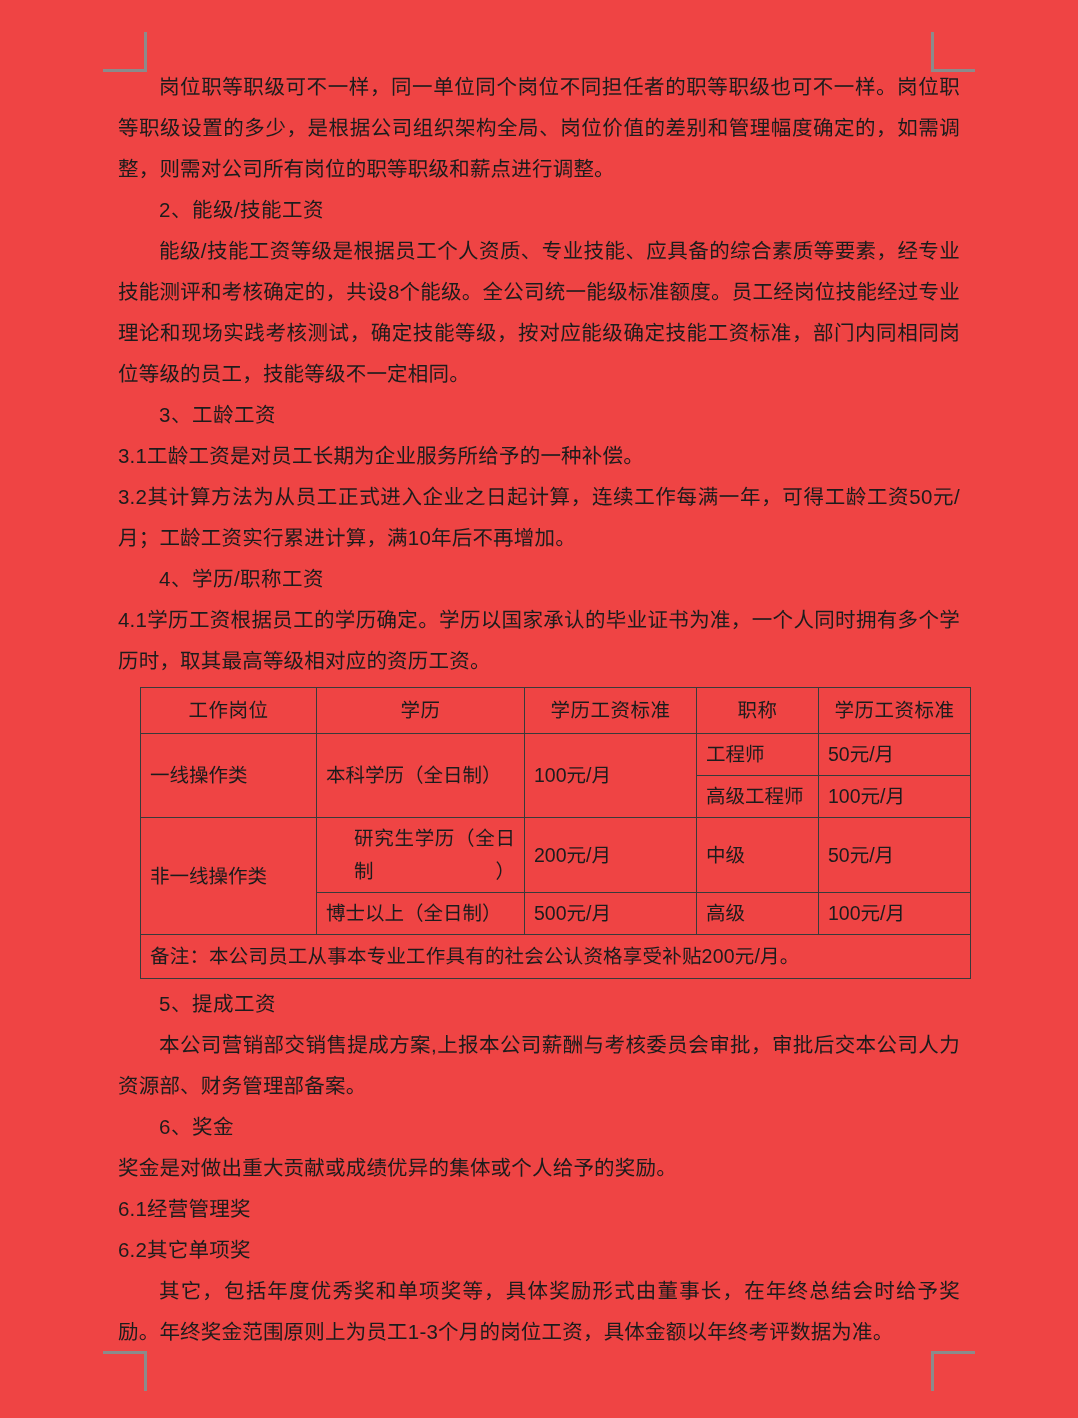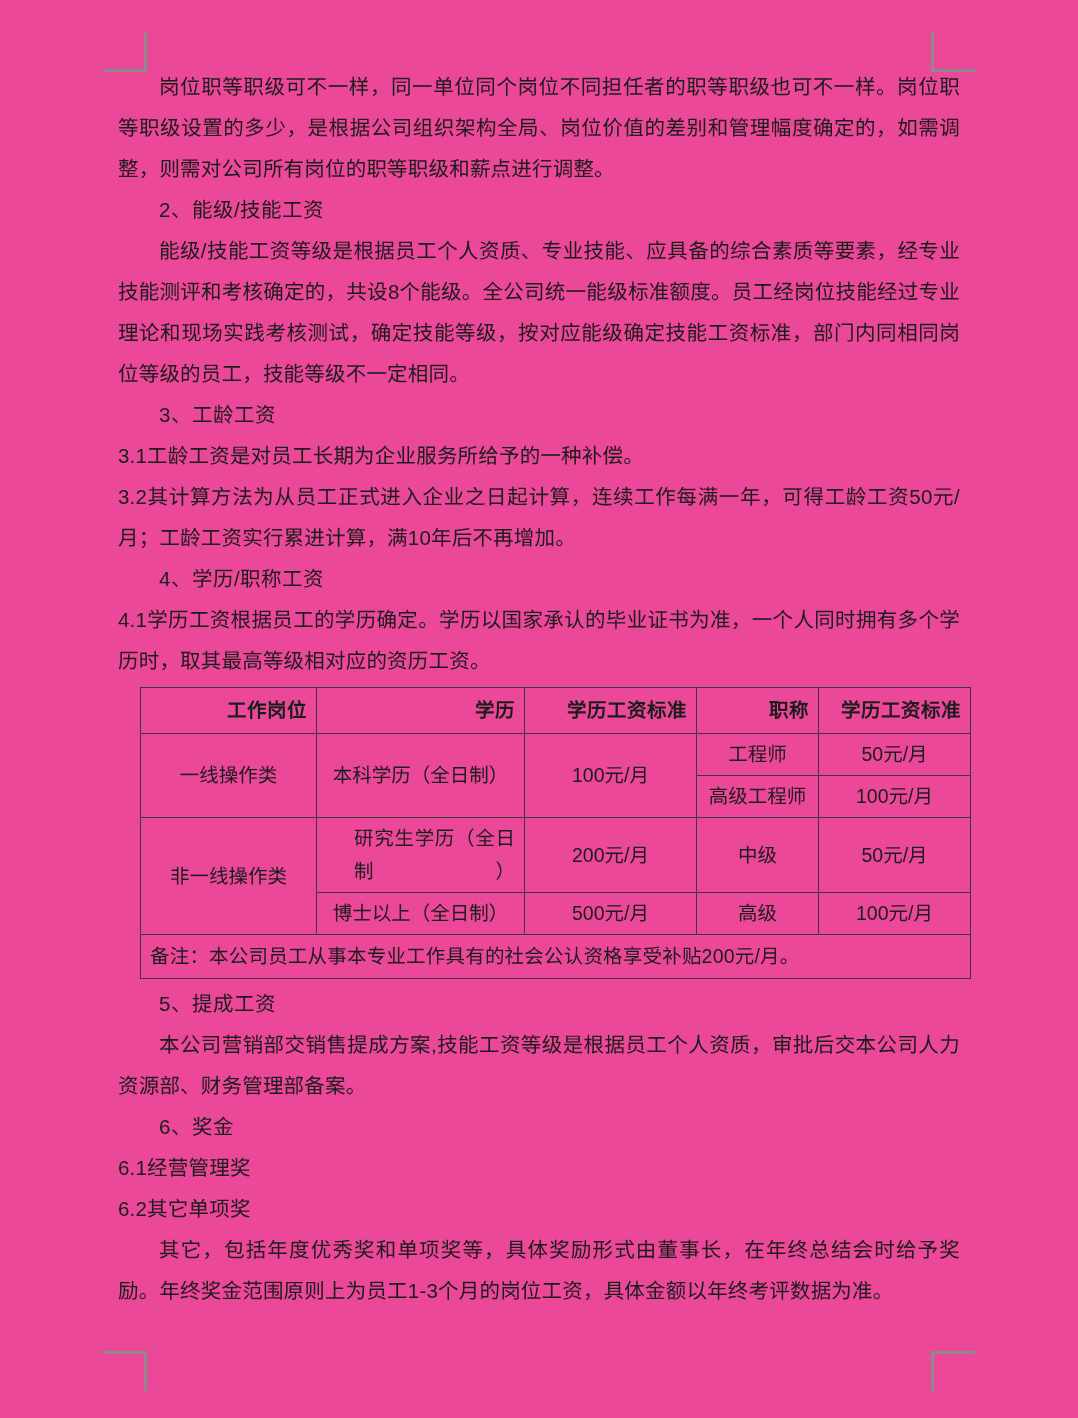--- a/index.html
+++ b/index.html
@@ -8,21 +8,21 @@
     padding: 0;
     background: #ffffff;
   }
   body {
     font-family: "Liberation Sans", "DejaVu Sans", sans-serif;
   }
   .page {
     position: relative;
     width: 1078px;
     height: 1418px;
-    background: #ec4899;
+    background: #ef4444;
     overflow: hidden;
     box-sizing: border-box;
   }
 
   
   .crop-mark {
     position: absolute;
     width: 44px;
     height: 40px;
   }
@@ -89,26 +89,26 @@
     border: 1.6px solid #3a3a3a;
     color: #1c1c1c;
     font-size: 19.5px;
     line-height: 33px;
     padding: 4px 9px;
     font-weight: normal;
     vertical-align: middle;
     box-sizing: border-box;
   }
   .wage-table th {
-    text-align: right;
-    font-weight: bold;
+    text-align: center;
+    font-weight: normal;
     height: 46px;
     letter-spacing: 0.5px;
   }
-  .wage-table td.lft { text-align: center; }
+  .wage-table td.lft { text-align: left; }
   .wage-table td.just {
     text-align: justify;
     text-justify: inter-ideograph;
     text-align-last: justify;
     padding-left: 37px;
   }
   .wage-table td.note {
     text-align: left;
     height: 44px;
     letter-spacing: 0.2px;
@@ -204,24 +204,25 @@
           <td class="lft">100元/月</td>
         </tr>
         <tr>
           <td class="note" colspan="5">备注：本公司员工从事本专业工作具有的社会公认资格享受补贴200元/月。</td>
         </tr>
       </tbody>
     </table>
 
     <p class="heading">5、提成工资</p>
 
-    <p class="indent">本公司营销部交销售提成方案,技能工资等级是根据员工个人资质，审批后交本公司人力资源部、财务管理部备案。</p>
+    <p class="indent">本公司营销部交销售提成方案,上报本公司薪酬与考核委员会审批，审批后交本公司人力资源部、财务管理部备案。</p>
 
     <p class="heading">6、奖金</p>
 
+    <p class="flush">奖金是对做出重大贡献或成绩优异的集体或个人给予的奖励。</p>
 
     <p class="flush">6.1经营管理奖</p>
 
 
     <p class="flush">6.2其它单项奖</p>
 
     <p class="indent">其它，包括年度优秀奖和单项奖等，具体奖励形式由董事长，在年终总结会时给予奖励。年终奖金范围原则上为员工1-3个月的岗位工资，具体金额以年终考评数据为准。</p>
 
   </div>
 </div>

